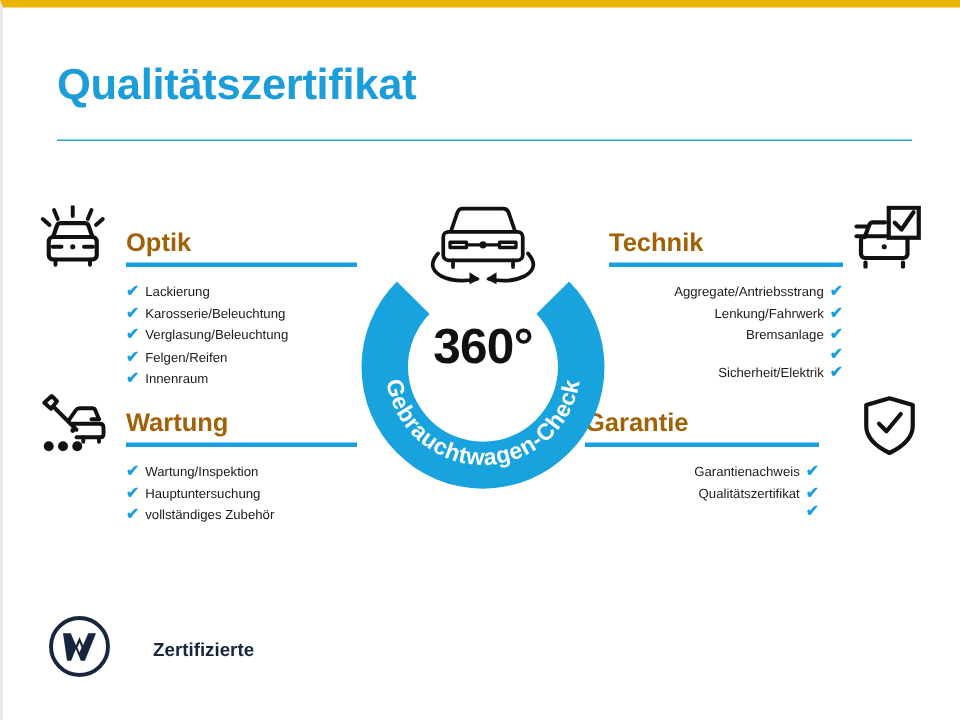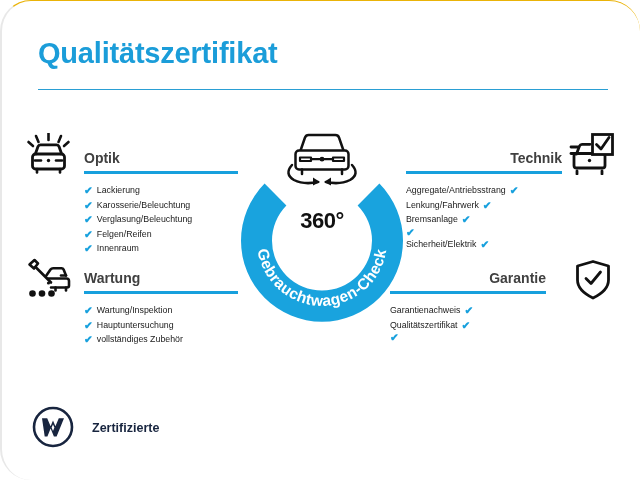--- a/index.html
+++ b/index.html
@@ -9,24 +9,23 @@
   }
   body {
     font-family: "Liberation Sans", sans-serif;
   }
   #page {
     position: relative;
     width: 640px;
     height: 480px;
     background: #ffffff;
     border-left: 2px solid #e8e8e8;
-    border-top: 1px solid #eab308;
+    border-top: 5px solid #eab308;
     box-sizing: border-box;
     overflow: hidden;
-    border-radius: 31px;
   }
 
   
   .title {
     position: absolute;
     left: 36px;
     top: 36px;
     font-size: 29px;
     font-weight: bold;
     color: #1b9dd9;
@@ -44,23 +43,23 @@
 
   
   .section {
     position: absolute;
   }
   .sec-head {
     position: relative;
     height: 26px;
   }
   .sec-title {
-    font-size: 14px;
-    font-weight: bold;
-    color: #404040;
+    font-size: 17px;
+    font-weight: bold;
+    color: #a16207;
     line-height: 18px;
     white-space: nowrap;
   }
   .sec-rule {
     height: 2.5px;
     background: #17a0dd;
     margin-top: 4px;
   }
   .items {
     margin-top: 8px;
@@ -81,22 +80,22 @@
     font-size: 10.5px;
     font-weight: bold;
     line-height: 1;
   }
 
   
   .sec-left .sec-title { text-align: left; }
   .sec-left .item { justify-content: flex-start; }
 
   
-  .sec-right .sec-title { text-align: right; }
-  .sec-right .item { }
+  .sec-right .sec-title { text-align: left; }
+  .sec-right .item { justify-content: flex-end; }
 
   
   #sec-optik    { left: 82px;  top: 148px; width: 154px; }
   #sec-wartung  { left: 82px;  top: 268px; width: 154px; }
   #sec-technik  { left: 404px; top: 148px; width: 156px; }
   #sec-garantie { left: 388px; top: 268px; width: 156px; }
 
   
   .sec-icon {
     position: absolute;
@@ -114,41 +113,41 @@
     width: 176px;
     height: 176px;
   }
   #badge svg { display: block; }
   .badge-360 {
     position: absolute;
     left: 0;
     top: 55px;
     width: 176px;
     text-align: center;
-    font-size: 22px;
+    font-size: 33px;
     font-weight: bold;
     color: #111111;
     letter-spacing: -0.5px;
   }
   #badge-car {
     position: absolute;
     left: 278px;
     top: 124px;
     width: 84px;
     height: 62px;
   }
 
   
   #footer {
     position: absolute;
     left: 30px;
     top: 405px;
     display: flex;
     align-items: center;
-    gap: 18px;
+    gap: 28px;
   }
   .vw-text {
     font-size: 12.5px;
     font-weight: bold;
     color: #18253f;
     line-height: 15.5px;
     white-space: pre-line;
   }
 </style>
 </head>

